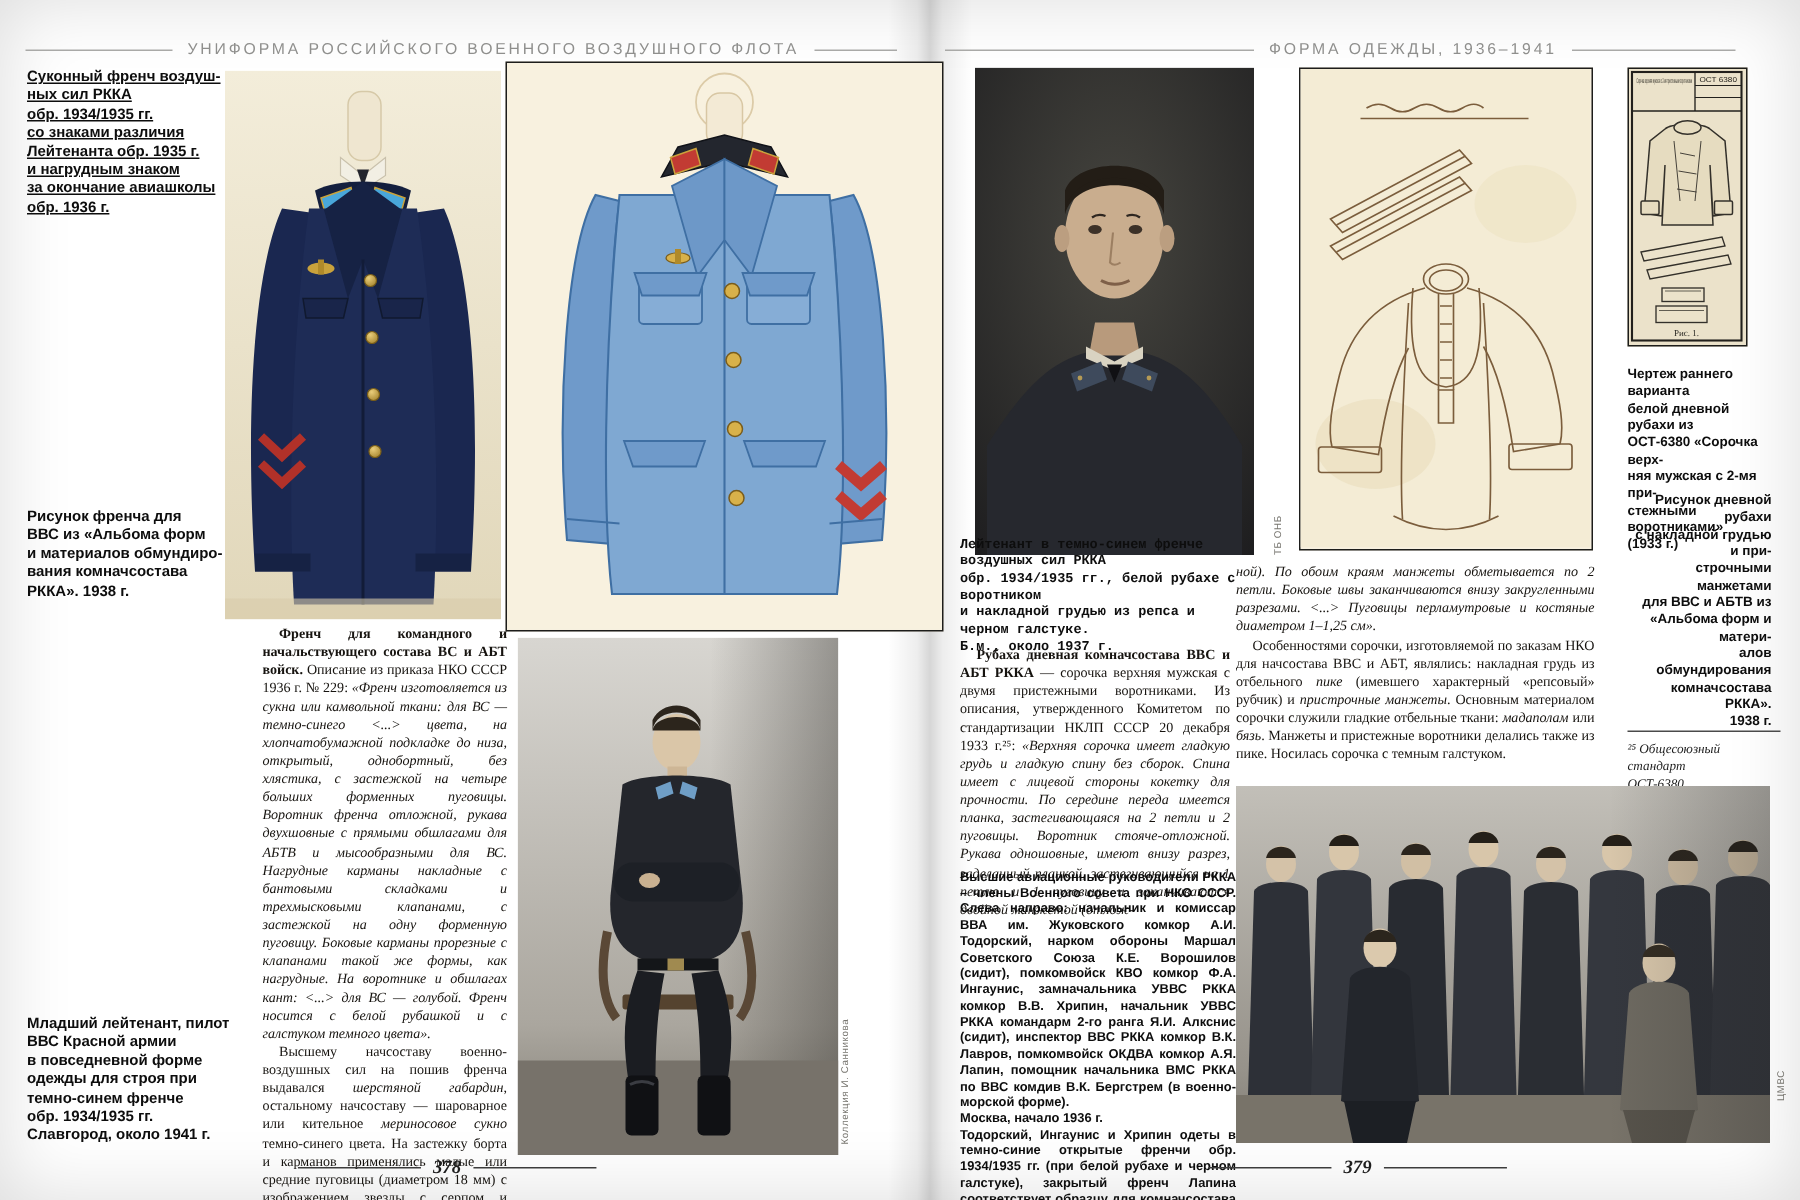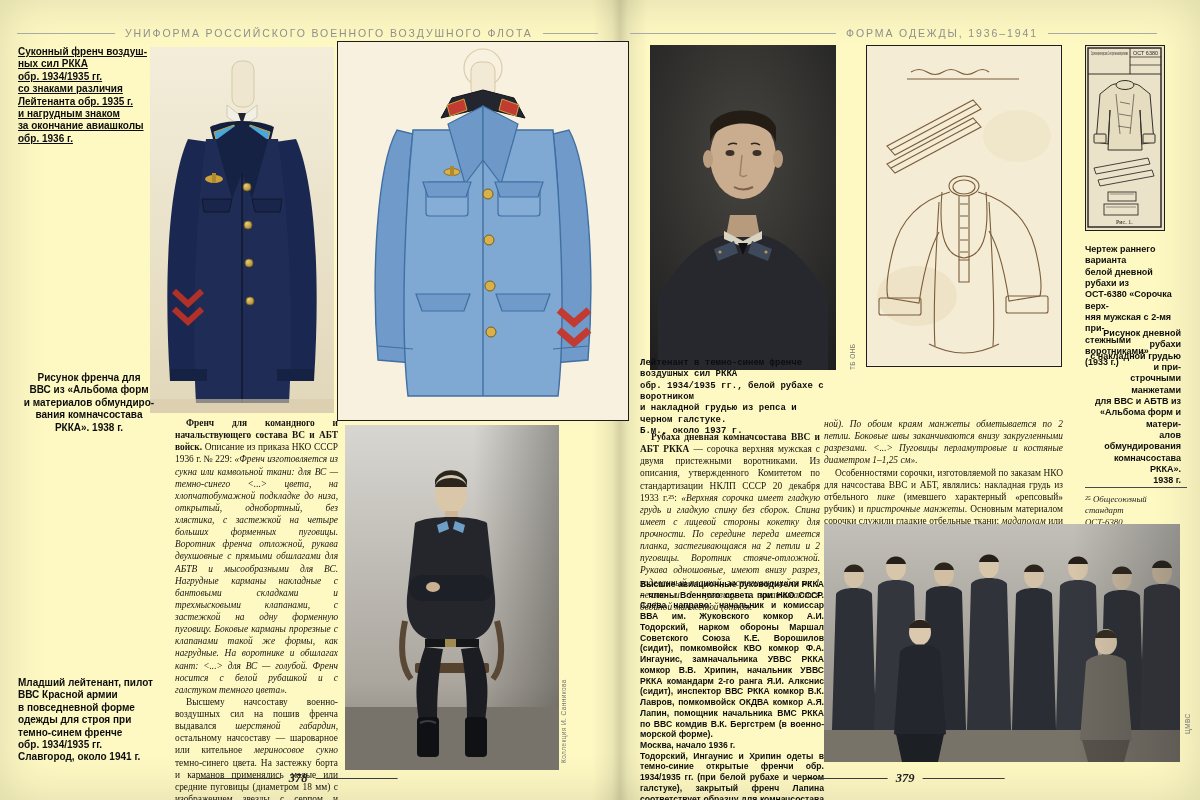--- a/index.html
+++ b/index.html
@@ -1,29 +1,29 @@
 <!DOCTYPE html>
 <html><head>
 <meta charset="utf-8">
 <style>
   html,body{margin:0;padding:0;background:#d8d7d3;}
-  .spread{position:relative;width:1200px;height:800px;background:#fef9c3;
+  .spread{position:relative;width:1200px;height:800px;background:#ffffff;
     box-shadow:inset 0 0 50px rgba(0,0,0,.14);overflow:hidden;
     font-family:"Liberation Sans",sans-serif;color:#111;}
   .gutter{position:absolute;left:592px;top:0;width:56px;height:800px;
     background:linear-gradient(90deg,rgba(0,0,0,0) 0%,rgba(0,0,0,.07) 35%,rgba(0,0,0,.16) 50%,rgba(0,0,0,.07) 65%,rgba(0,0,0,0) 100%);}
   .hdr{position:absolute;top:27px;display:flex;align-items:center;gap:10px;
     color:#8f8f8d;font-size:10.5px;letter-spacing:1.9px;white-space:nowrap;}
   .hdr .rule{height:1px;background:#a9a9a7;}
   .cap{position:absolute;font-weight:bold;font-size:10px;line-height:1.24;color:#0d0d0d;white-space:pre-line;}
   .cap.sm{font-size:9px;line-height:1.26;}
   .body-col{position:absolute;font-family:"Liberation Serif",serif;font-size:9.4px;
     line-height:1.29;text-align:justify;color:#16130f;}
   .body-col p{margin:0;text-indent:11px;}
-  .body-col p.noindent{text-indent:0;margin-top:42px;}
+  .body-col p.noindent{text-indent:0;}
   .lead{font-weight:bold;}
   .q{font-style:italic;}
   .frame{position:absolute;border:1.5px solid #1d1d1b;background:#f7f0df;box-sizing:border-box;}
   .photo{position:absolute;overflow:hidden;}
   .photo svg{display:block;}
   .pageno{position:absolute;bottom:14px;display:flex;align-items:center;gap:8px;
     font-family:"Liberation Serif",serif;font-weight:bold;font-style:italic;font-size:12.5px;color:#1d1d1d;
     transform:translateX(-50%);}
   .pageno .rule{width:82px;height:1.3px;background:#3c3c3c;}
   .vcred{position:absolute;writing-mode:vertical-rl;transform:rotate(180deg);
@@ -123,21 +123,21 @@
       <circle cx="152" cy="244" r="5" fill="#d8b14a" stroke="#7a5c1a" stroke-width="1"></circle>
       <circle cx="153" cy="290" r="5" fill="#d8b14a" stroke="#7a5c1a" stroke-width="1"></circle>
       <polyline points="221,268 236,281 251,268" fill="none" stroke="#c23b33" stroke-width="7"></polyline>
       <polyline points="221,288 236,301 251,288" fill="none" stroke="#c23b33" stroke-width="7"></polyline>
       <ellipse cx="114" cy="130" rx="8" ry="3.5" fill="#d8b14a" stroke="#7a5c1a" stroke-width="0.8"></ellipse>
       <rect x="112" y="124" width="4" height="10" fill="#b08a2a"></rect>
       <path d="M40,304 L75,307 M215,307 L250,304" stroke="#3f6fa3" stroke-width="1.2"></path>
     </svg>
   </div>
 
-  <div class="cap" style="left:18px;top:372px;width:142px;text-align:center;">Рисунок френча для
+  <div class="cap" style="left:18px;top:339px;width:142px;">Рисунок френча для
 ВВС из «Альбома форм
 и материалов обмундиро-
 вания комначсостава
 РККА». 1938 г.</div>
 
   <div class="body-col" style="left:175px;top:417px;width:163px;">
     <p><span class="lead">Френч для командного и начальствующего состава ВС и АБТ войск.</span><span> Описание из приказа НКО СССР 1936 г. № 229: </span><span class="q">«Френч изготовляется из сукна или камвольной ткани: для ВС — темно-синего &lt;...&gt; цвета, на хлопчатобумажной подкладке до низа, открытый, однобортный, без хлястика, с застежкой на четыре больших форменных пуговицы. Воротник френча отложной, рукава двухшовные с прямыми обшлагами для АБТВ и мысообразными для ВС. Нагрудные карманы накладные с бантовыми складками и трехмысковыми клапанами, с застежкой на одну форменную пуговицу. Боковые карманы прорезные с клапанами такой же формы, как нагрудные. На воротнике и обшлагах кант: &lt;...&gt; для ВС — голубой. Френч носится с белой рубашкой и с галстуком темного цвета».</span></p>
     <p><span>Высшему начсоставу военно-воздушных сил на пошив френча выдавался </span><span class="q">шерстяной габардин</span><span>, остальному начсоставу — шароварное или кительное </span><span class="q">мериносовое сукно</span><span> темно-синего цвета. На застежку борта и карманов применялись малые или средние пуговицы (диаметром 18 мм) с изображением звезды с серпом и молотом. Значительно реже на карманах френча встречались большие латунные или золоченые форменные пуговицы. По одной паре малых пуговиц дополнительно нашивалось на каждый обшлаг френча (вблизи спинного шва) в декоративных целях.</span></p>
   </div>
 

